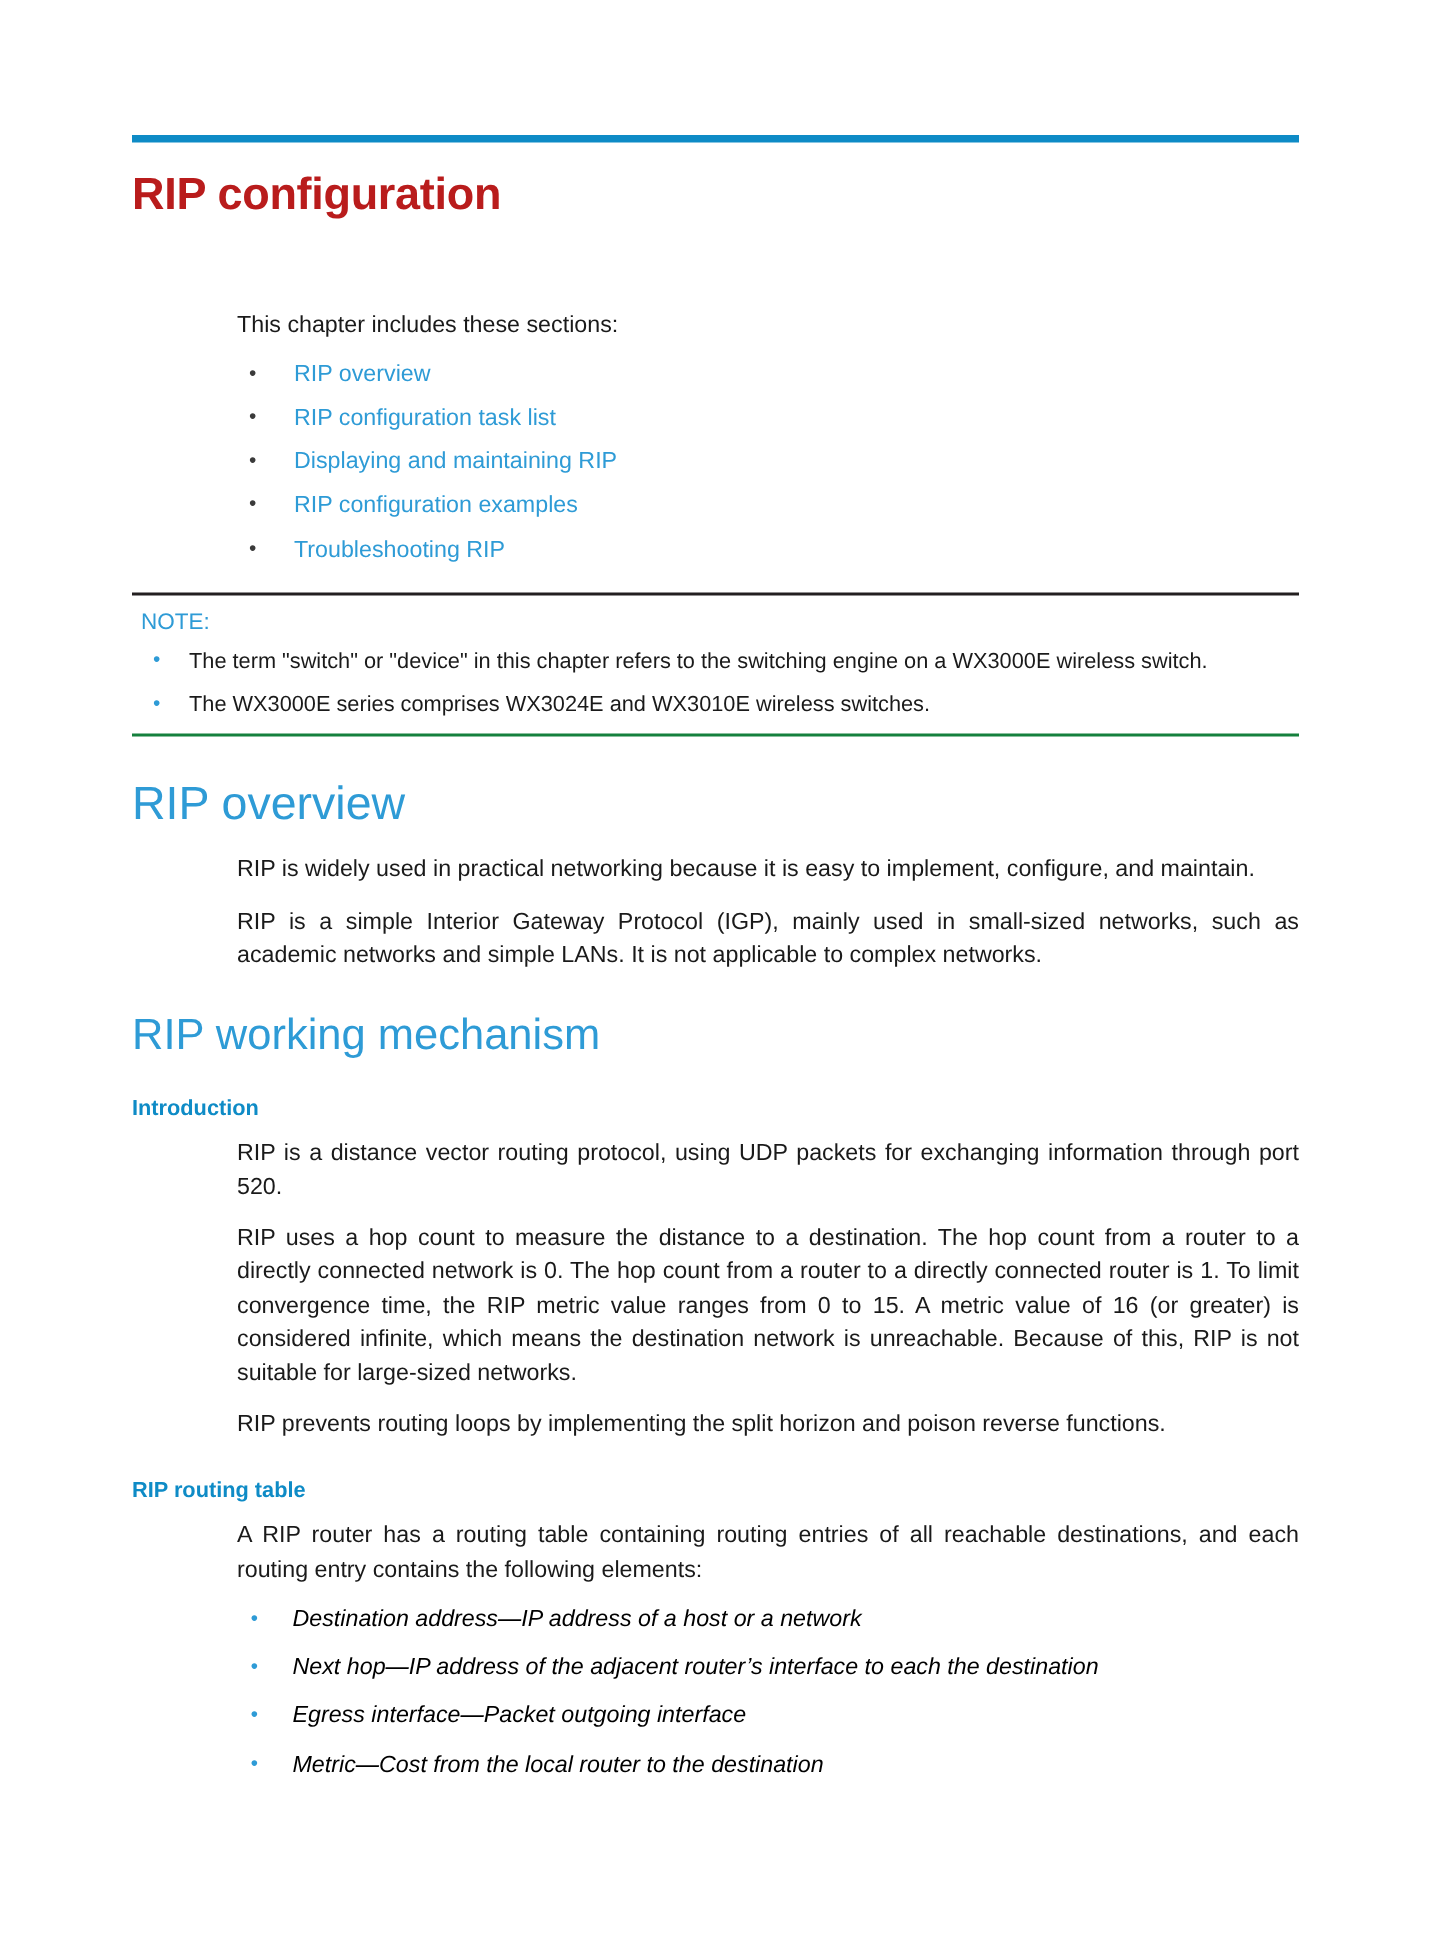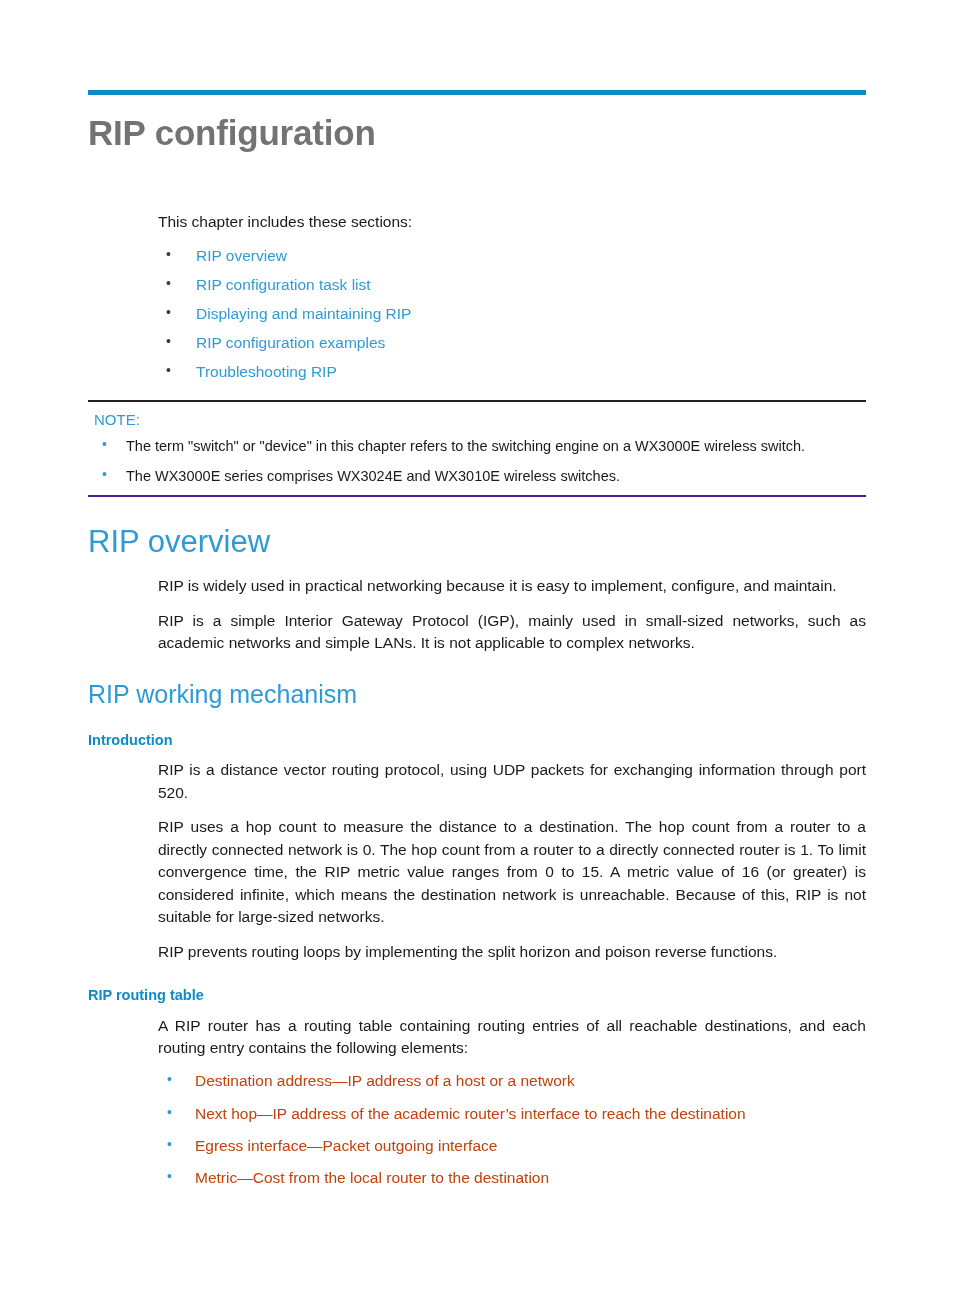--- a/index.html
+++ b/index.html
@@ -27,23 +27,23 @@
   }
 
   
   .title-rule {
     margin-top: 90px;
     height: 5px;
     background: #0e8bc6;
     width: 778px;
   }
   .chapter-title {
-    font-size: 35px;
+    font-size: 30px;
     font-weight: bold;
-    color: #737373;
+    color: #b91c1c;
     margin: 18px 0 0 0;
     line-height: 1.15;
     letter-spacing: -0.2px;
   }
 
   
   .indent {
     margin-left: 70px;
     width: 708px;
   }
@@ -84,21 +84,21 @@
   }
   .toc-link {
     color: #2e9bd6;
     text-decoration: none;
   }
 
   
   .note-box {
     margin-top: 18px;
     border-top: 2px solid #231f20;
-    border-bottom: 2px solid #4c1d95;
+    border-bottom: 2px solid #15803d;
     padding: 9px 0 6px 0;
     width: 778px;
   }
   .note-label {
     color: #2e9bd6;
     font-size: 15px;
     margin: 0 0 8px 6px;
   }
   ul.note-list li {
     position: relative;
@@ -122,21 +122,21 @@
 
   
   h1.h1 {
     font-size: 31px;
     font-weight: normal;
     color: #2e9bd6;
     margin: 28px 0 16px 0;
     line-height: 1.1;
   }
   h2.h2 {
-    font-size: 25px;
+    font-size: 29px;
     font-weight: normal;
     color: #2e9bd6;
     margin: 26px 0 14px 0;
     line-height: 1.1;
   }
   h3.h3 {
     font-size: 14.5px;
     font-weight: bold;
     color: #0e8bc6;
     margin: 24px 0 10px 0;
@@ -146,21 +146,22 @@
   
   ul.elements {
     margin: 10px 0 0 0;
   }
   ul.elements li {
     position: relative;
     padding-left: 37px;
     margin-bottom: 12px;
     font-size: 15.5px;
     line-height: 1.3;
-    color: #c2410c;
+    color: #000000;
+    font-style: italic;
   }
   ul.elements li::before {
     content: "\2022";
     position: absolute;
     left: 9px;
     top: -1px;
     color: #2e9bd6;
     font-size: 14px;
   }
 
@@ -216,21 +217,21 @@
       <p class="body">RIP is a distance vector routing protocol, using UDP packets for exchanging information through port 520.</p>
       <p class="body">RIP uses a hop count to measure the distance to a destination. The hop count from a router to a directly connected network is 0. The hop count from a router to a directly connected router is 1. To limit convergence time, the RIP metric value ranges from 0 to 15. A metric value of 16 (or greater) is considered infinite, which means the destination network is unreachable. Because of this, RIP is not suitable for large-sized networks.</p>
       <p class="body lead">RIP prevents routing loops by implementing the split horizon and poison reverse functions.</p>
     </div>
 
     <h3 class="h3">RIP routing table</h3>
     <div class="indent">
       <p class="body">A RIP router has a routing table containing routing entries of all reachable destinations, and each routing entry contains the following elements:</p>
       <ul class="plain elements">
         <li>Destination address—IP address of a host or a network</li>
-        <li>Next hop—IP address of the academic router’s interface to reach the destination</li>
+        <li>Next hop—IP address of the adjacent router’s interface to each the destination</li>
         <li>Egress interface—Packet outgoing interface</li>
         <li>Metric—Cost from the local router to the destination</li>
       </ul>
     </div>
 
   </div>
 
 </div>
 
 </body></html>

